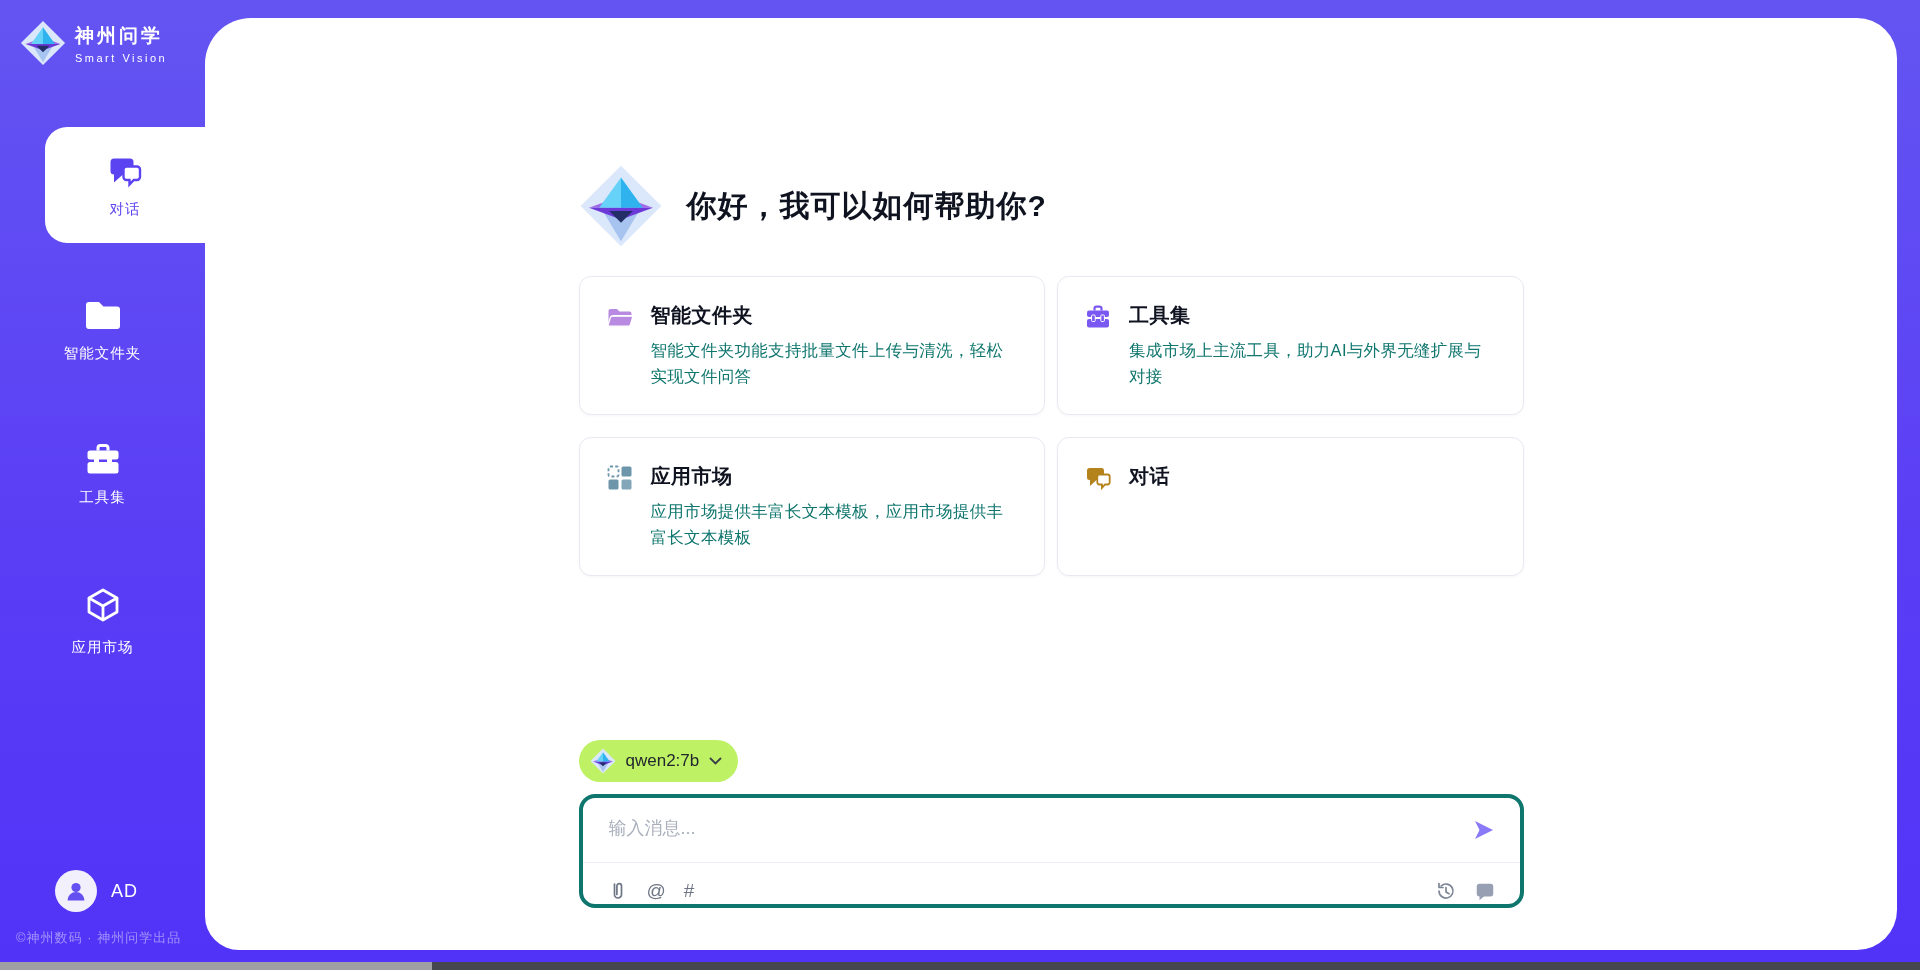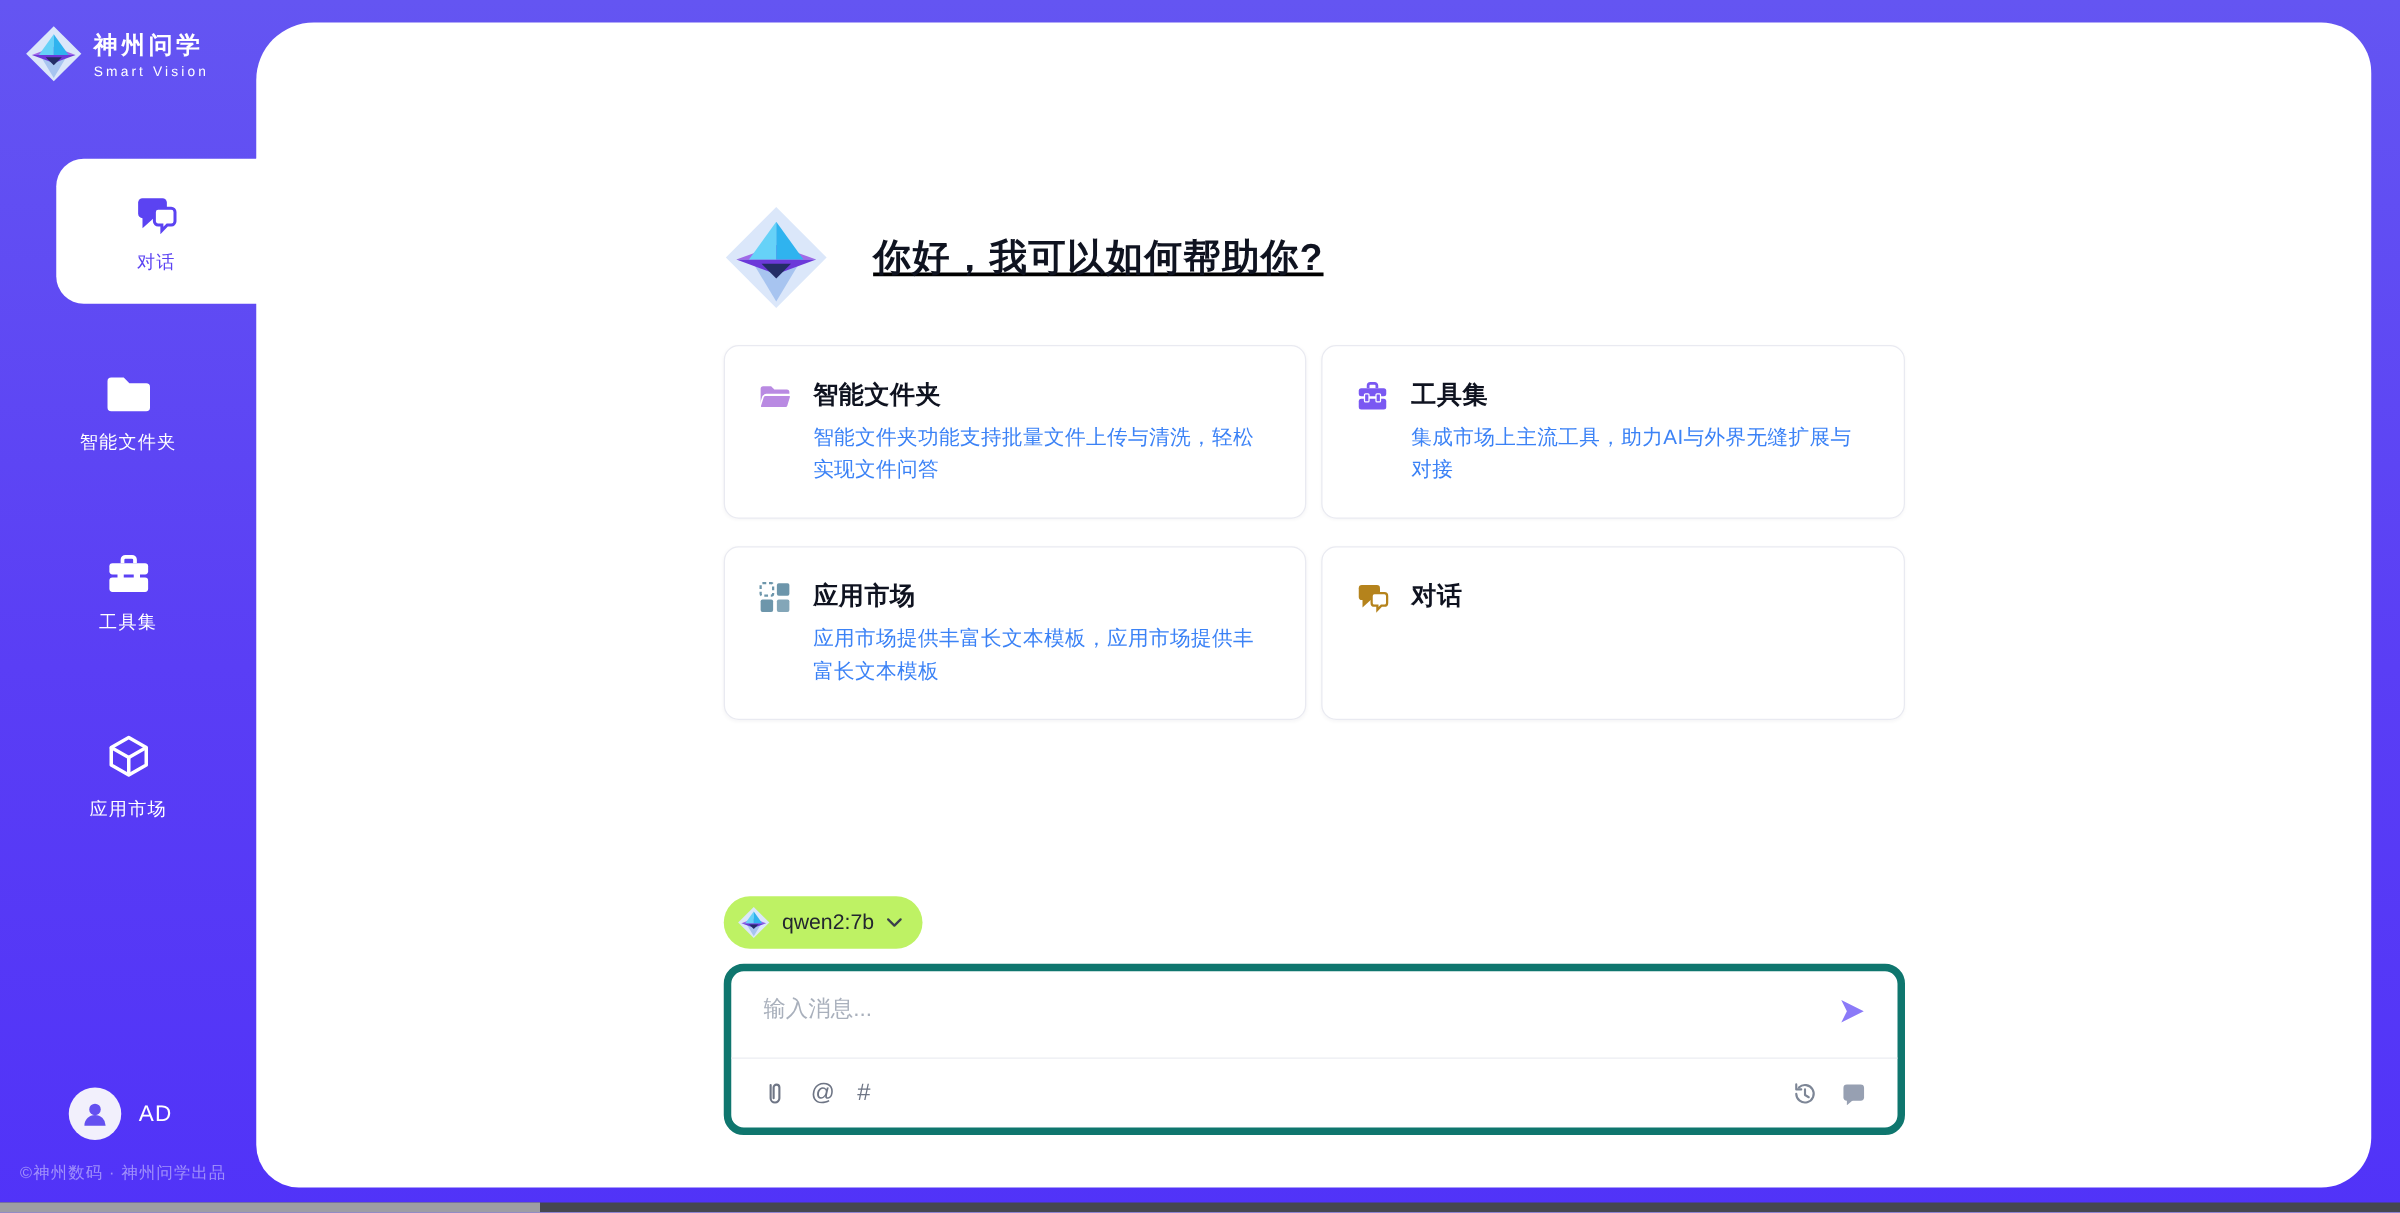--- a/index.html
+++ b/index.html
@@ -11,43 +11,43 @@
   }
   svg { display:block; }
 
   
   .panel {
     position:absolute; left:205px; top:18px; right:23px; bottom:20px;
     background:#fff; border-radius:46px 40px 40px 34px;
   }
   .content { width:945px; margin:0 auto; height:100%; display:flex; flex-direction:column; }
 
-  .greeting { display:flex; align-items:center; gap:36px; margin-top:146px;text-decoration:underline; }
+  .greeting { display:flex; align-items:center; gap:24px; margin-top:146px; }
   .greeting h1 { font-size:30px; font-weight:bold; color:#0f1320; letter-spacing:1px; }
 
   .cards { display:grid; grid-template-columns:1fr 1fr; column-gap:12px; row-gap:22px; margin-top:28px; }
   .card {
     background:#fff; border:1px solid #e9eaf1; border-radius:12px;
     padding:25px 26px; display:flex; gap:17px; cursor:pointer;
     box-shadow:0 1px 3px rgba(25,25,60,.04);
   }
   .card-icon { width:28px; height:28px; flex:none; margin-top:1px; }
   .card-title { font-size:20px; font-weight:bold; color:#0f1320; letter-spacing:.5px; }
-  .card-desc { margin-top:9px; font-size:16.5px; line-height:1.55; color:#3b82f6; letter-spacing:.3px; }
+  .card-desc { margin-top:9px; font-size:16.5px; line-height:1.55; color:#0f766e; letter-spacing:.3px; }
 
   .composer { margin-top:auto; padding-bottom:42px; }
   .model-pill {
     display:inline-flex; align-items:center; gap:10px; height:42px;
     padding:0 16px 0 11px; background:#bef264; border-radius:21px;
     margin-bottom:12px; cursor:pointer;
   }
   .model-name { font-size:17px; color:#23262f; }
 
   .input-box {
-    border:6px solid #0f766e; border-radius:16px; height:137px;
+    border:4px solid #0f766e; border-radius:16px; height:114px;
     background:#fff; display:flex; flex-direction:column; position:relative;
   }
   .input-top { flex:1; position:relative; padding:18px 60px 0 26px; }
   .input-top textarea {
     width:100%; height:100%; border:none; outline:none; resize:none;
     font-family:inherit; font-size:18px; color:#30343f; background:transparent;
   }
   .input-top textarea::placeholder { color:#a9b0bc; }
   .send-btn { position:absolute; right:24px; top:20px; cursor:pointer; }
   .input-bottom {

